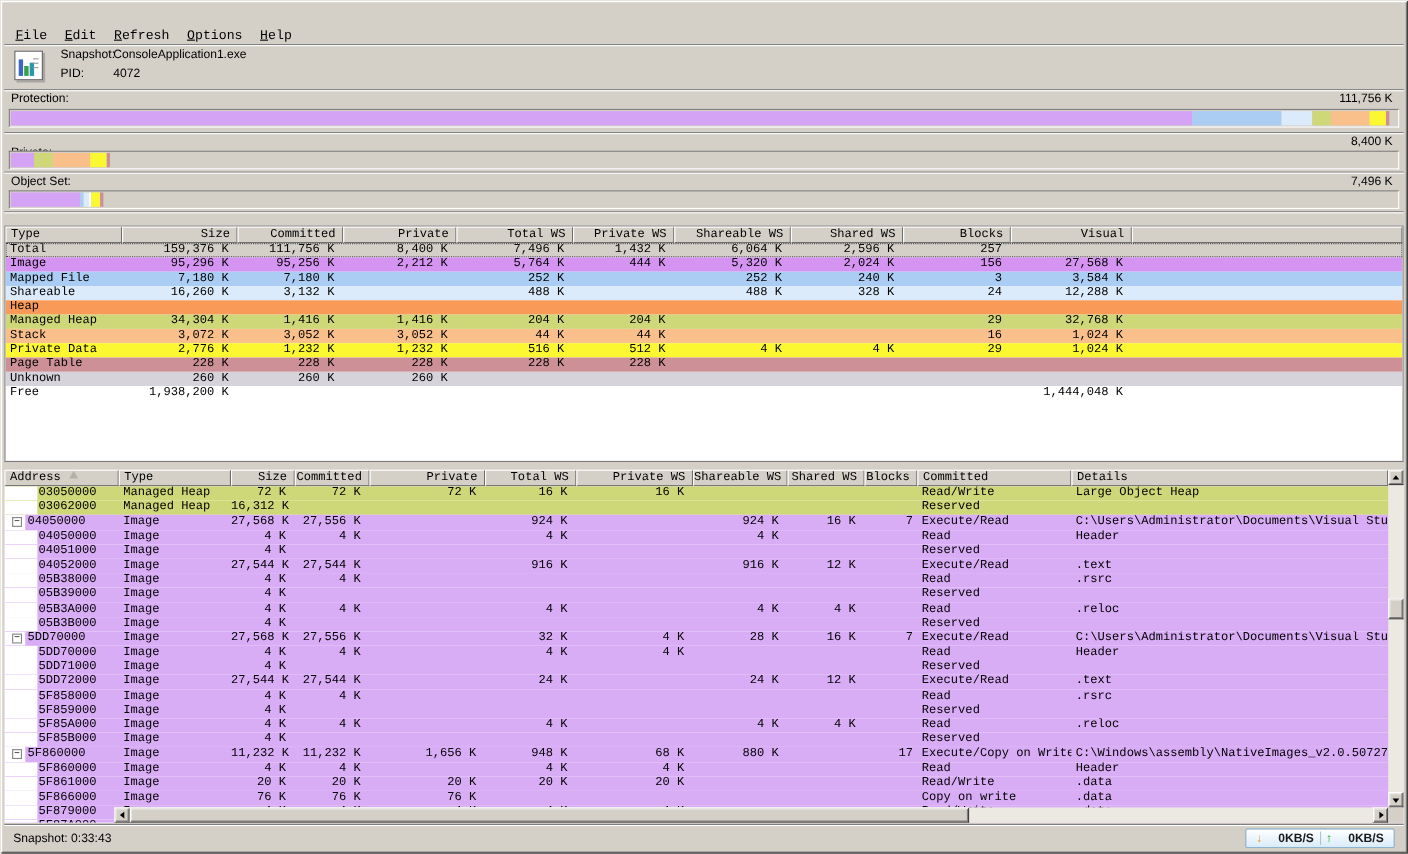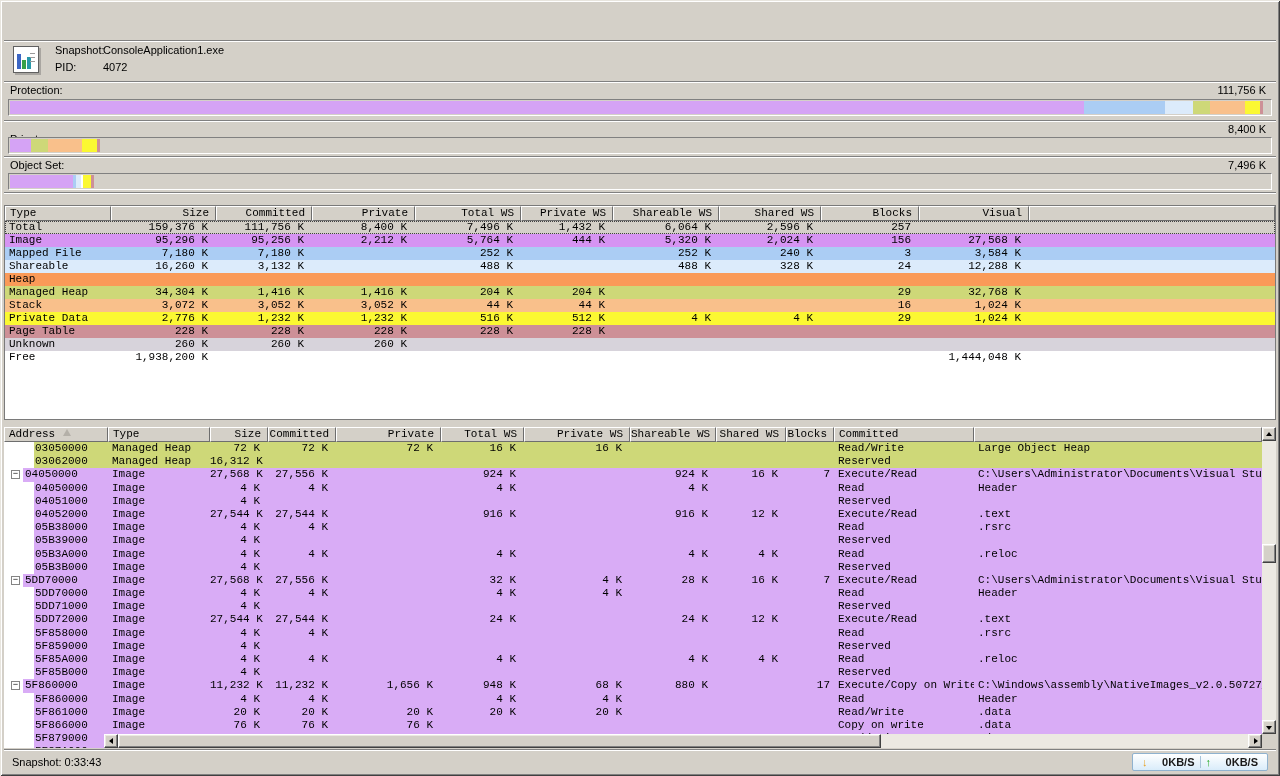--- a/index.html
+++ b/index.html
@@ -90,20 +90,21 @@
   .up-arrow{color:#21a821}
   .netsep{width:1px;height:12px;background:#a8c4da}
   .netval{display:inline-block;min-width:42px;text-align:right}
 </style>
 </head>
 <body>
 
 <div class="window">
 
 
+  <div class="menubar"><span class="menu-item">File</span><span class="menu-item">Edit</span><span class="menu-item">Refresh</span><span class="menu-item">Options</span><span class="menu-item">Help</span></div>
   <div class="etch" style="top:40px"></div>
 
   <div class="appicon-big">
       <i></i>
       <i></i>
       <i></i>
       <em></em>
     </div>
   <span class="inflabel" style="left:55px;top:44px">Snapshot:</span>
   <span class="inflabel" style="left:103px;top:44px">ConsoleApplication1.exe</span>
@@ -182,20 +183,21 @@
         <div class="th l" style="width: 102px;">Type</div>
         <div class="th r" style="width: 58px;">Size</div>
         <div class="th r" style="width: 68px;">Committed</div>
         <div class="th r" style="width: 105px;">Private</div>
         <div class="th r" style="width: 83px;">Total WS</div>
         <div class="th r" style="width: 106px;">Private WS</div>
         <div class="th r" style="width: 86px;">Shareable WS</div>
         <div class="th r" style="width: 70px;">Shared WS</div>
         <div class="th r" style="width: 48px;">Blocks</div>
         <div class="th l" style="width: 140px;">Committed</div>
+        <div class="th l" style="width: 288px;">Details</div>
         <div class="th fill"></div>
       </div>
       <div class="tbody" style="top: 15px; height: 306px;">
         <div class="tr" style="background: rgb(206, 216, 120);"><div class="td addrcell" style="width: 104px;"><div class="indent" style="width: 30px;"></div><span class="addrtext" style="left: 31px;">03050000</span></div><div class="td l" style="width: 102px;">Managed Heap</div><div class="td r" style="width: 58px;">72 K</div><div class="td r" style="width: 68px;">72 K</div><div class="td r" style="width: 105px;">72 K</div><div class="td r" style="width: 83px;">16 K</div><div class="td r" style="width: 106px;">16 K</div><div class="td r" style="width: 86px;"></div><div class="td r" style="width: 70px;"></div><div class="td r" style="width: 48px; padding-right: 4px;"></div><div class="td l" style="width: 140px;">Read/Write</div><div class="td l" style="width: 288px;">Large Object Heap</div></div>
         <div class="tr" style="background: rgb(206, 216, 120);"><div class="td addrcell" style="width: 104px;"><div class="indent" style="width: 30px;"></div><span class="addrtext" style="left: 31px;">03062000</span></div><div class="td l" style="width: 102px;">Managed Heap</div><div class="td r" style="width: 58px;">16,312 K</div><div class="td r" style="width: 68px;"></div><div class="td r" style="width: 105px;"></div><div class="td r" style="width: 83px;"></div><div class="td r" style="width: 106px;"></div><div class="td r" style="width: 86px;"></div><div class="td r" style="width: 70px;"></div><div class="td r" style="width: 48px; padding-right: 4px;"></div><div class="td l" style="width: 140px;">Reserved</div><div class="td l" style="width: 288px;"></div></div>
         <div class="tr" style="background: rgb(217, 172, 246);"><div class="td addrcell" style="width: 104px;"><div class="indent" style="width: 19px;"></div><div class="expander"></div><span class="addrtext" style="left: 21px;">04050000</span></div><div class="td l" style="width: 102px;">Image</div><div class="td r" style="width: 58px;">27,568 K</div><div class="td r" style="width: 68px;">27,556 K</div><div class="td r" style="width: 105px;"></div><div class="td r" style="width: 83px;">924 K</div><div class="td r" style="width: 106px;"></div><div class="td r" style="width: 86px;">924 K</div><div class="td r" style="width: 70px;">16 K</div><div class="td r" style="width: 48px; padding-right: 4px;">7</div><div class="td l" style="width: 140px;">Execute/Read</div><div class="td l" style="width: 288px;">C:\Users\Administrator\Documents\Visual Studio 20</div></div>
         <div class="tr" style="background: rgb(217, 172, 246);"><div class="td addrcell" style="width: 104px;"><div class="indent" style="width: 30px;"></div><span class="addrtext" style="left: 31px;">04050000</span></div><div class="td l" style="width: 102px;">Image</div><div class="td r" style="width: 58px;">4 K</div><div class="td r" style="width: 68px;">4 K</div><div class="td r" style="width: 105px;"></div><div class="td r" style="width: 83px;">4 K</div><div class="td r" style="width: 106px;"></div><div class="td r" style="width: 86px;">4 K</div><div class="td r" style="width: 70px;"></div><div class="td r" style="width: 48px; padding-right: 4px;"></div><div class="td l" style="width: 140px;">Read</div><div class="td l" style="width: 288px;">Header</div></div>
         <div class="tr" style="background: rgb(217, 172, 246);"><div class="td addrcell" style="width: 104px;"><div class="indent" style="width: 30px;"></div><span class="addrtext" style="left: 31px;">04051000</span></div><div class="td l" style="width: 102px;">Image</div><div class="td r" style="width: 58px;">4 K</div><div class="td r" style="width: 68px;"></div><div class="td r" style="width: 105px;"></div><div class="td r" style="width: 83px;"></div><div class="td r" style="width: 106px;"></div><div class="td r" style="width: 86px;"></div><div class="td r" style="width: 70px;"></div><div class="td r" style="width: 48px; padding-right: 4px;"></div><div class="td l" style="width: 140px;">Reserved</div><div class="td l" style="width: 288px;"></div></div>
         <div class="tr" style="background: rgb(217, 172, 246);"><div class="td addrcell" style="width: 104px;"><div class="indent" style="width: 30px;"></div><span class="addrtext" style="left: 31px;">04052000</span></div><div class="td l" style="width: 102px;">Image</div><div class="td r" style="width: 58px;">27,544 K</div><div class="td r" style="width: 68px;">27,544 K</div><div class="td r" style="width: 105px;"></div><div class="td r" style="width: 83px;">916 K</div><div class="td r" style="width: 106px;"></div><div class="td r" style="width: 86px;">916 K</div><div class="td r" style="width: 70px;">12 K</div><div class="td r" style="width: 48px; padding-right: 4px;"></div><div class="td l" style="width: 140px;">Execute/Read</div><div class="td l" style="width: 288px;">.text</div></div>
         <div class="tr" style="background: rgb(217, 172, 246);"><div class="td addrcell" style="width: 104px;"><div class="indent" style="width: 30px;"></div><span class="addrtext" style="left: 31px;">05B38000</span></div><div class="td l" style="width: 102px;">Image</div><div class="td r" style="width: 58px;">4 K</div><div class="td r" style="width: 68px;">4 K</div><div class="td r" style="width: 105px;"></div><div class="td r" style="width: 83px;"></div><div class="td r" style="width: 106px;"></div><div class="td r" style="width: 86px;"></div><div class="td r" style="width: 70px;"></div><div class="td r" style="width: 48px; padding-right: 4px;"></div><div class="td l" style="width: 140px;">Read</div><div class="td l" style="width: 288px;">.rsrc</div></div>

